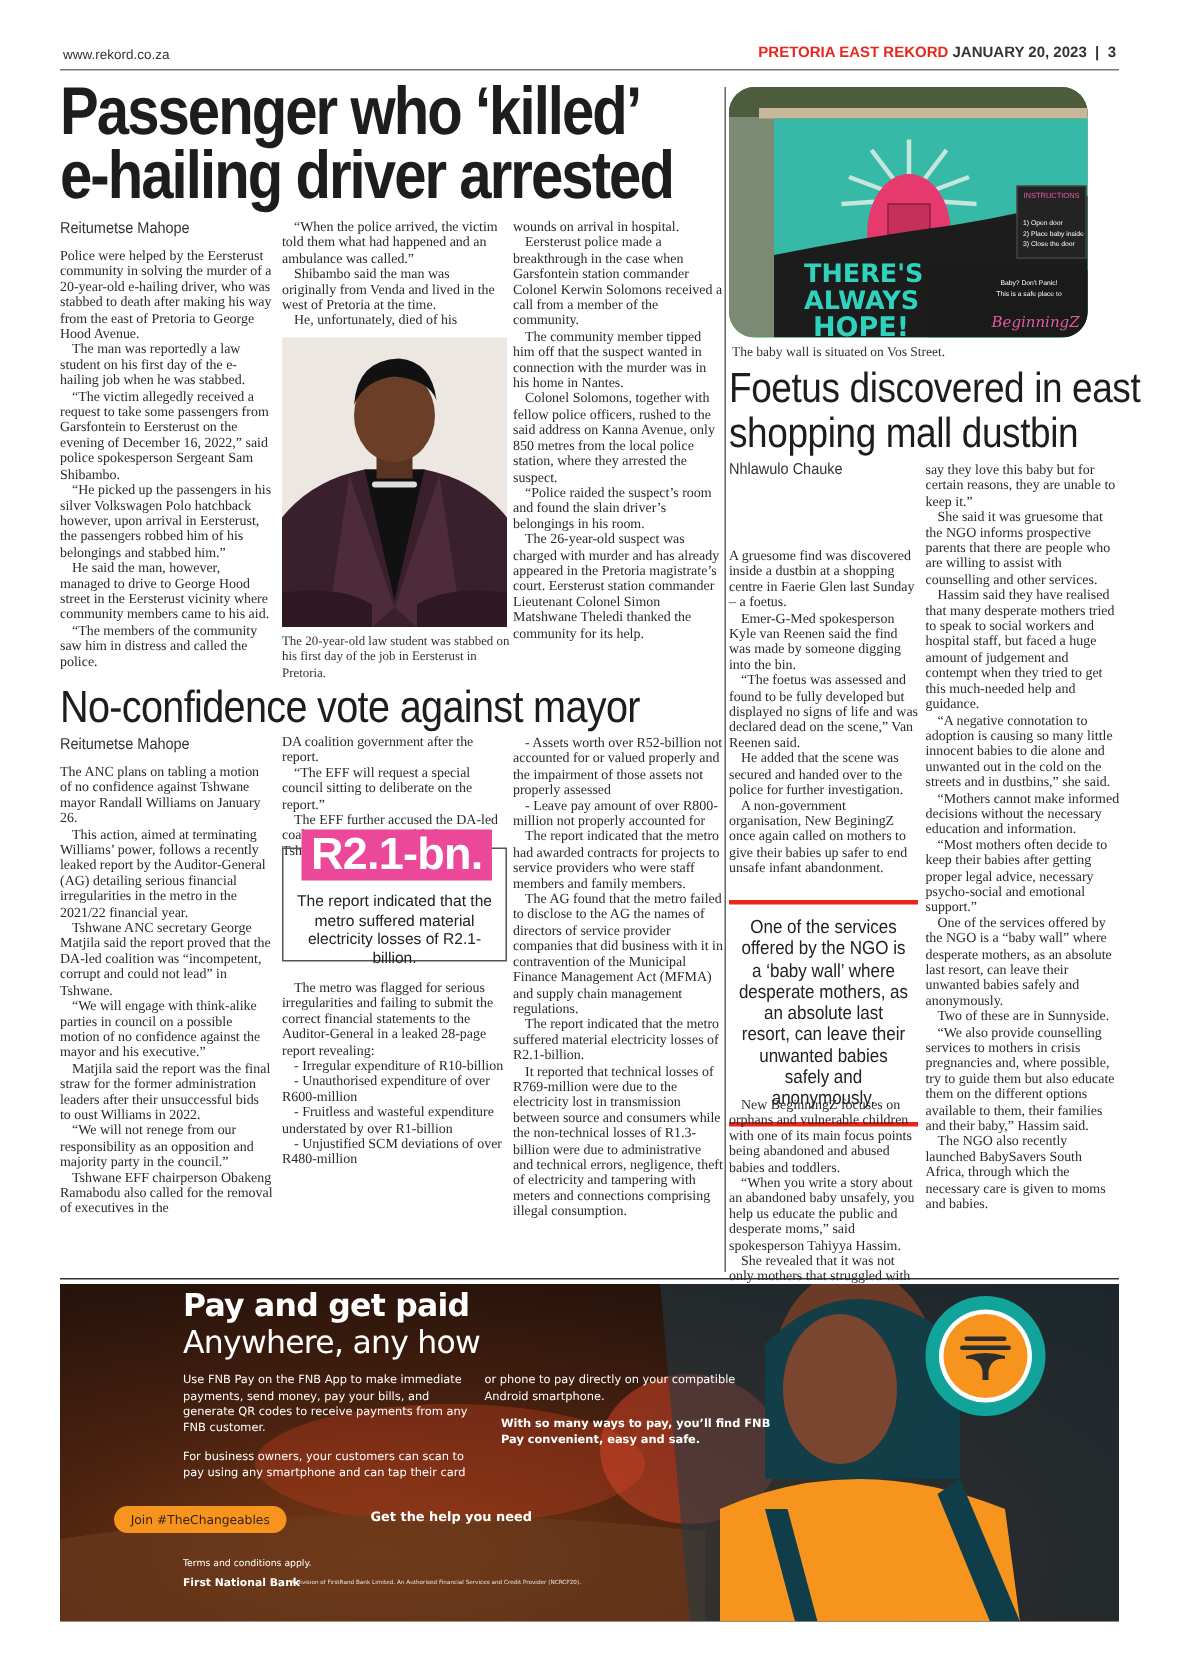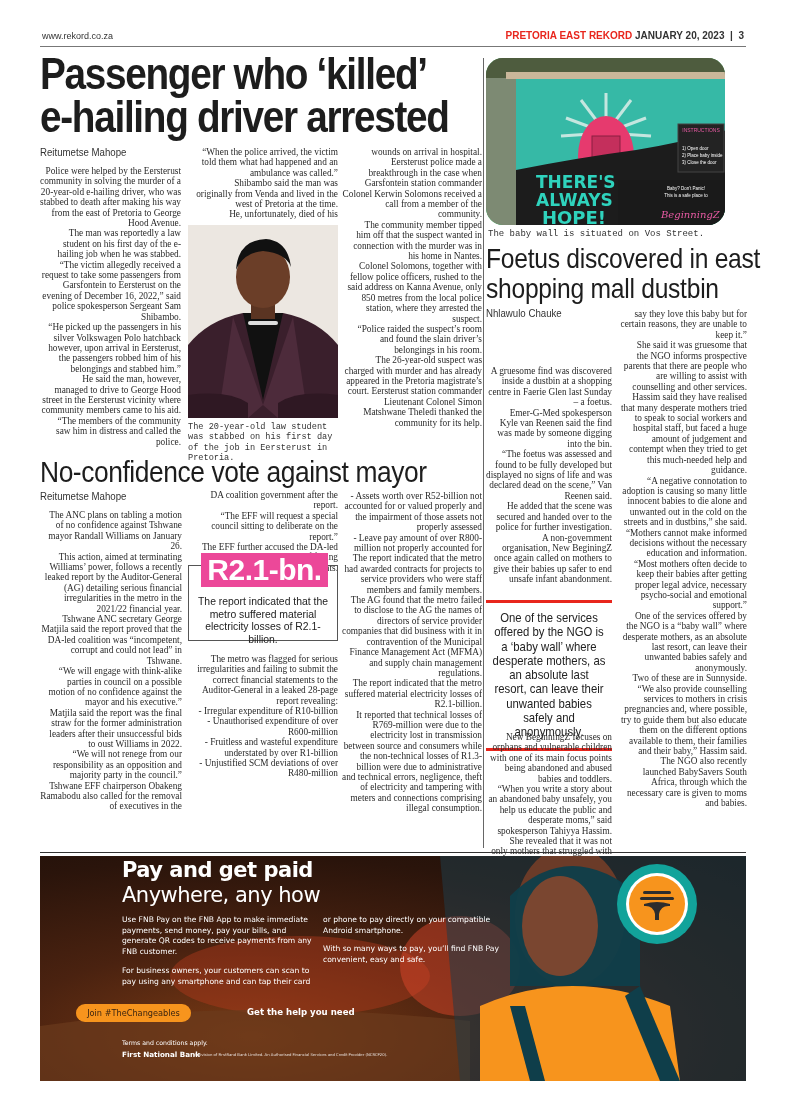--- a/index.html
+++ b/index.html
@@ -6,26 +6,26 @@
   html, body { width: 786px; height: 1113px; background: #fff; overflow: hidden; }
   body { font-family: "Liberation Serif", serif; color: #222; position: relative; }
   .abs { position: absolute; }
   .hdr-url { left: 42px; top: 31px; font-family: "Liberation Sans", sans-serif; font-size: 9px; color: #333; }
   .hdr-right { right: 42px; top: 30px; font-family: "Liberation Sans", sans-serif; font-size: 10px; font-weight: bold; color: #333; }
   .hdr-right .pub { color: #e8261d; }
   .hdr-rule { left: 40px; top: 46px; width: 706px; height: 1px; background: #777; }
 
   .hl-main { left: 40px; top: 52px; width: 440px; font-family: "Liberation Sans", sans-serif; font-weight: bold; font-size: 45px; line-height: 43px; letter-spacing: -1.5px; color: #1d1d1d; transform: scaleX(0.86); transform-origin: left top; white-space: nowrap; }
   .byline { font-family: "Liberation Sans", sans-serif; font-size: 10.5px; color: #333; transform: scaleX(0.92); transform-origin: left top; white-space: nowrap; }
-  .col { font-size: 9.3px; line-height: 10.4px; color: #2a2a2a; text-align: right; }
+  .col { font-size: 9.3px; line-height: 10.4px; color: #2a2a2a; text-align: left; }
   .col p { text-indent: 8px; }
   .col p.first { text-indent: 0; }
 
   .photo-man { left: 188px; top: 225px; width: 150px; height: 193px; background: linear-gradient(180deg,#ece6df 0%,#e9e2db 100%); overflow: hidden; }
-  .caption { font-family: Liberation Mono, monospace; font-size: 8.6px; line-height: 10.4px; color: #333; }
+  .caption { font-family: Liberation Serif, serif; font-size: 8.6px; line-height: 10.4px; color: #333; }
 
   .vrule { width: 1px; background: #666; }
   .hl-2 { left: 40px; top: 456px; font-family: "Liberation Sans", sans-serif; font-size: 30px; line-height: 32px; color: #1d1d1d; transform: scaleX(0.88); transform-origin: left top; white-space: nowrap; letter-spacing: -0.5px; }
   .hl-3 { left: 486px; top: 244px; width: 270px; font-family: "Liberation Sans", sans-serif; font-size: 28px; line-height: 30px; color: #1d1d1d; transform: scaleX(0.88); transform-origin: left top; white-space: nowrap; letter-spacing: -0.3px; }
 
   .factbox { left: 188px; top: 565px; width: 150px; height: 76px; border: 1px solid #555; }
   .factbox-tag { left: 201px; top: 553px; width: 127px; height: 34px; background: #ec4899; color: #fff; font-family: "Liberation Sans", sans-serif; font-weight: bold; font-size: 30px; line-height: 34px; text-align: center; letter-spacing: -0.5px; }
   .factbox-text { left: 192px; top: 596px; width: 142px; font-family: "Liberation Sans", sans-serif; font-size: 10.4px; line-height: 12.6px; text-align: center; color: #222; }
 
   .pullquote { left: 486px; top: 600px; width: 126px; border-top: 3px solid #e8261d; border-bottom: 3px solid #e8261d; padding: 8px 0 8px; }
@@ -234,18 +234,18 @@
       <rect x="3" y="13" width="34" height="3" rx="1.5" fill="#2d2d2d"></rect>
       <path d="M7 20 Q20 16 33 20 L33 22 Q24 21 22 30 L22 36 L18 36 L18 30 Q16 21 7 22 Z" fill="#2d2d2d"></path>
     </svg>
   </div>
 </div>
 <div class="abs ad-text" style="left:76px; top:858px; font-size:21px; font-weight:bold; letter-spacing:-0.5px;">Pay and get paid</div>
 <div class="abs ad-text" style="left:76px; top:883px; font-size:21px; letter-spacing:-0.5px;">Anywhere, any how</div>
 <div class="abs ad-text" style="left:76px; top:915px; width:200px; font-size:7.6px; line-height:10.5px;">Use FNB Pay on the FNB App to make immediate payments, send money, pay your bills, and generate QR codes to receive payments from any FNB customer.</div>
 <div class="abs ad-text" style="left:76px; top:966px; width:200px; font-size:7.6px; line-height:10.5px;">For business owners, your customers can scan to pay using any smartphone and can tap their card</div>
 <div class="abs ad-text" style="left:277px; top:915px; width:180px; font-size:7.6px; line-height:10.5px;">or phone to pay directly on your compatible Android smartphone.</div>
-<div class="abs ad-text" style="left:277px; top:944px; width:180px; font-size:7.6px; line-height:10.5px;">With so many ways to pay, you’ll find FNB Pay convenient, easy and safe.</div>
+<div class="abs ad-text" style="left:288px; top:944px; width:180px; font-size:7.6px; line-height:10.5px;font-weight:bold;">With so many ways to pay, you’ll find FNB Pay convenient, easy and safe.</div>
 <div class="abs btn-join">Join #TheChangeables</div>
 <div class="abs ad-text" style="left:201px; top:1007px; font-size:8.6px; font-weight:bold;">Get the help you need</div>
 <div class="abs ad-text" style="left:76px; top:1039px; font-size:6.2px;">Terms and conditions apply.</div>
 <div class="abs ad-text" style="left:76px; top:1050px; font-size:7.2px; font-weight:bold;">First National Bank</div>
 <div class="abs ad-text" style="left:148px; top:1052px; font-size:3.8px; opacity:0.85;">A division of FirstRand Bank Limited. An Authorised Financial Services and Credit Provider (NCRCP20).</div>
 
 </body></html>

